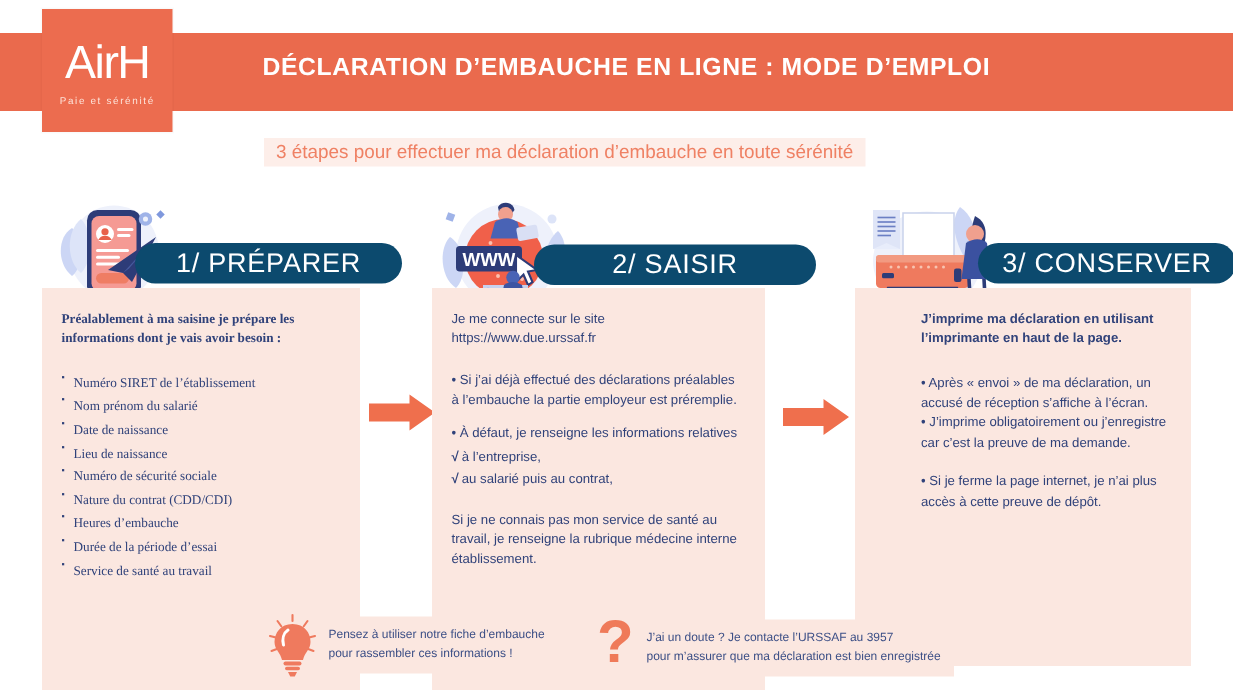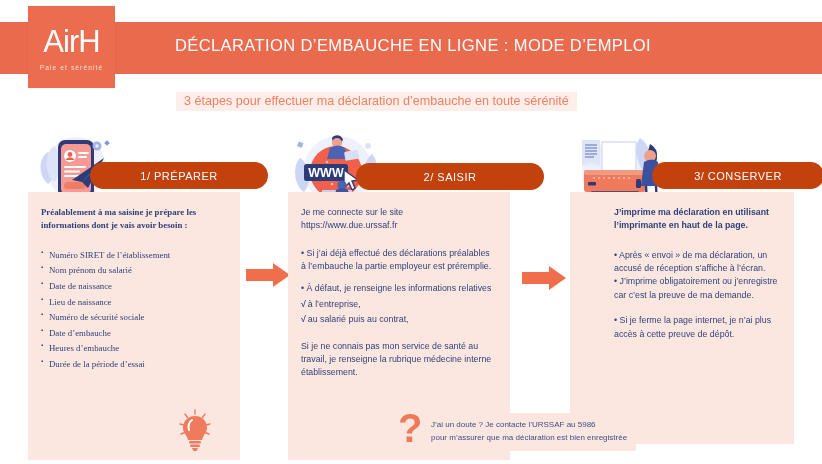--- a/index.html
+++ b/index.html
@@ -25,21 +25,21 @@
     background: #ea6a4d;
   }
   .header-title {
     position: absolute;
     left: 175px;
     top: 36px;
     width: 560px;
     font-size: 16.5px;
     letter-spacing: .4px;
     color: #ffffff;
-    font-weight: 400;
+    font-weight: 700;
     white-space: nowrap;
   }
   .logo-box {
     position: absolute;
     left: 28px;
     top: 6px;
     width: 87px;
     height: 82px;
     background: #ec6c4f;
     box-shadow: 0 0 0 1px rgba(0,0,0,0.02);
@@ -95,26 +95,26 @@
     width: 92px;
     height: 72px;
   }
   .step-2 .art { width: 100px; height: 80px; left: -2px; top: -4px; }
   .step-3 .art { width: 110px; height: 78px; left: -8px; top: 0px; }
 
   .step-pill {
     position: absolute;
     height: 27px;
     border-radius: 13.5px;
-    background: #c2410c;
+    background: #0c4a6e;
     display: flex;
     align-items: center;
     justify-content: center;
     color: #ffffff;
-    font-size: 11px;
+    font-size: 18px;
     letter-spacing: .5px;
     white-space: nowrap;
   }
   .step-1 .step-pill { left: 62px;  top: 30px; width: 178px; }
   .step-2 .step-pill { left: 68px;  top: 31px; width: 188px; text-align: right; }
   .step-3 .step-pill { left: 82px;  top: 30px; width: 172px; }
 
   .panel {
     position: absolute;
     top: 60px;
@@ -252,23 +252,24 @@
 
   <div class="panel">
     <div class="body-text">
       <p class="lead">Préalablement à ma saisine je prépare les informations dont je vais avoir besoin :</p>
       <ul class="bullet-list">
         <li>Numéro SIRET de l’établissement</li>
         <li>Nom prénom du salarié</li>
         <li>Date de naissance</li>
         <li>Lieu de naissance</li>
         <li>Numéro de sécurité sociale</li>
-        <li>Date d’embauche</li>
+        <li>Nature du contrat (CDD/CDI)</li>
         <li>Heures d’embauche</li>
         <li>Durée de la période d’essai</li>
+        <li>Service de santé au travail</li>
       </ul>
     </div>
   </div>
 </div>
 
 <div class="arrow arrow-1">
   <svg viewBox="0 0 44 26" width="44" height="26">
     <path d="M0 7 L27 7 L27 1 L44 13 L27 25 L27 19 L0 19 Z" fill="#ef6f4d"></path>
   </svg>
 </div>
@@ -398,23 +399,27 @@
         <path d="M3 26 l4 -1.5"></path>
           <path d="M31 26 l-4 -1.5"></path>
       </g>
       <path d="M17 8 C9 8 5 14 5 20 C5 25 9 27 10 32 l14 0 C25 27 29 25 29 20 C29 14 25 8 17 8 Z" fill="#ef7a5e"></path>
       <path d="M14 12 C11 14 10 18 11 22" stroke="#ffffff" stroke-width="2" fill="none" stroke-linecap="round"></path>
       <rect x="11" y="33" width="12" height="2.6" rx="1.3" fill="#ef7a5e"></rect>
       <rect x="12" y="36.5" width="10" height="2.4" rx="1.2" fill="#ef7a5e"></rect>
       <path d="M14 40 h6 l-1.5 3 h-3 Z" fill="#ef7a5e"></path>
     </svg>
   </div>
+  <div class="tip-text">
+    <span>Pensez à utiliser notre fiche d’embauche</span><br>
+    <span>pour rassembler ces informations !</span>
+  </div>
 </div>
 
 <div class="tip tip-2">
   <div class="tip-icon">
     <div class="qmark">?</div>
   </div>
   <div class="tip-text">
-    <span class="strong">J’ai un doute ?</span><span> Je contacte l’URSSAF au </span><span class="strong">5986</span><br>
+    <span class="strong">J’ai un doute ?</span><span> Je contacte l’URSSAF au </span><span class="strong">3957</span><br>
     <span>pour m’assurer que ma déclaration est bien enregistrée</span>
   </div>
 </div>
 
 </body></html>

